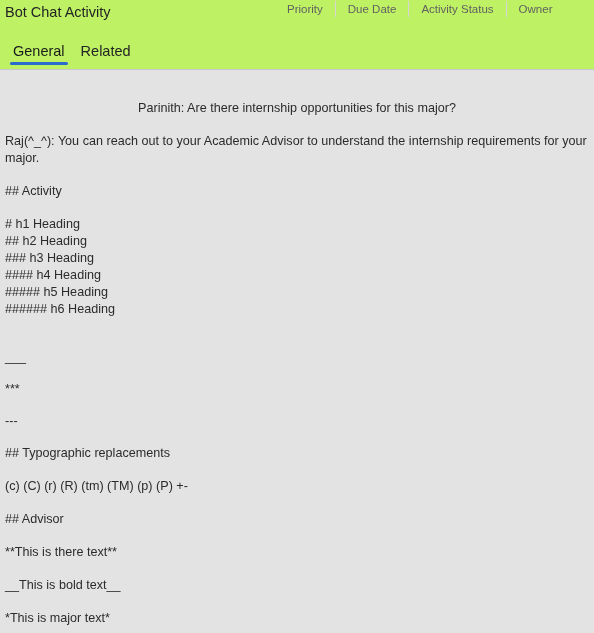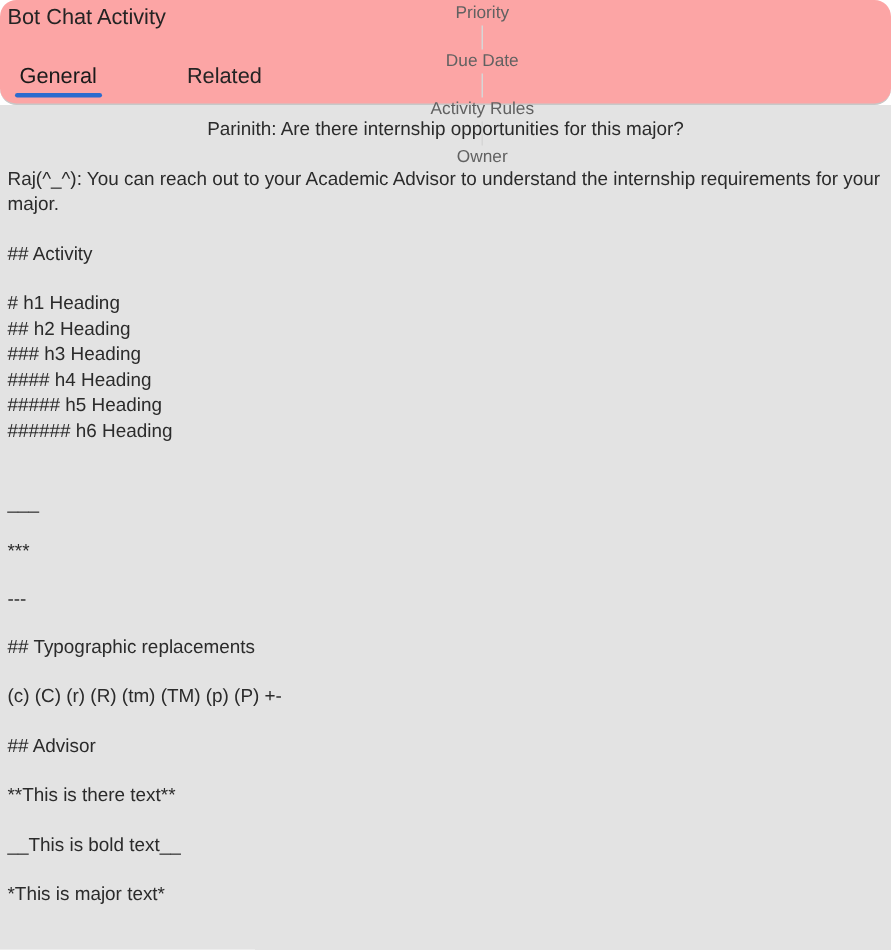--- a/index.html
+++ b/index.html
@@ -9,26 +9,25 @@
   body {
     width: 594px;
     height: 633px;
     background: #ffffff;
     font-family: "Liberation Sans", sans-serif;
     overflow: hidden;
   }
 
   
   .header {
-    background: #fca5a5;
+    background: #bef264;
     height: 70px;
     box-sizing: border-box;
     position: relative;
     border-bottom: 1px solid #c8c8c8;
-    border-radius: 11px;
   }
 
   .header-top {
     display: flex;
     align-items: flex-start;
     padding: 3px 0 0 5px;
     height: 26px;
     box-sizing: border-box;
   }
 
@@ -37,23 +36,21 @@
     color: #242424;
     line-height: 18px;
     white-space: nowrap;
   }
 
   .header-fields {
     position: absolute;
     left: 275px;
     top: 1px;
     display: flex;
-    align-items: center;
     height: 20px;
-    flex-direction: column;
   }
 
   .header-field {
     font-size: 11.5px;
     color: #616161;
     padding: 0 12px;
     line-height: 16px;
     white-space: nowrap;
     cursor: pointer;
   }
@@ -65,21 +62,20 @@
     flex: 0 0 auto;
   }
 
   
   .tabs {
     position: absolute;
     left: 5px;
     bottom: 0;
     display: flex;
     align-items: flex-end;
-    gap: 44px;
   }
 
   .tab {
     font-size: 14.5px;
     color: #242424;
     padding: 0 8px 9px 8px;
     position: relative;
     cursor: pointer;
     line-height: 18px;
     white-space: nowrap;
@@ -114,21 +110,21 @@
     color: #2b2b2b;
     line-height: 17px;
     margin: 0;
     padding: 0;
     white-space: pre-wrap;
     word-wrap: break-word;
   }
 
   .msg-centered {
     text-align: center;
-    padding-top: 8px;
+    padding-top: 30px;
   }
 
   .gap {
     height: 16px;
   }
 
   .gap-sm {
     height: 15px;
   }
 </style>
@@ -139,21 +135,21 @@
 
   <div class="header-top">
     <div class="record-title">Bot Chat Activity</div>
   </div>
 
   <div class="header-fields">
     <div class="header-field">Priority</div>
     <div class="field-divider"></div>
     <div class="header-field">Due Date</div>
     <div class="field-divider"></div>
-    <div class="header-field">Activity Rules</div>
+    <div class="header-field">Activity Status</div>
     <div class="field-divider"></div>
     <div class="header-field">Owner</div>
   </div>
 
   <div class="tabs">
     <div class="tab active">General</div>
     <div class="tab">Related</div>
   </div>
 
 </div>

